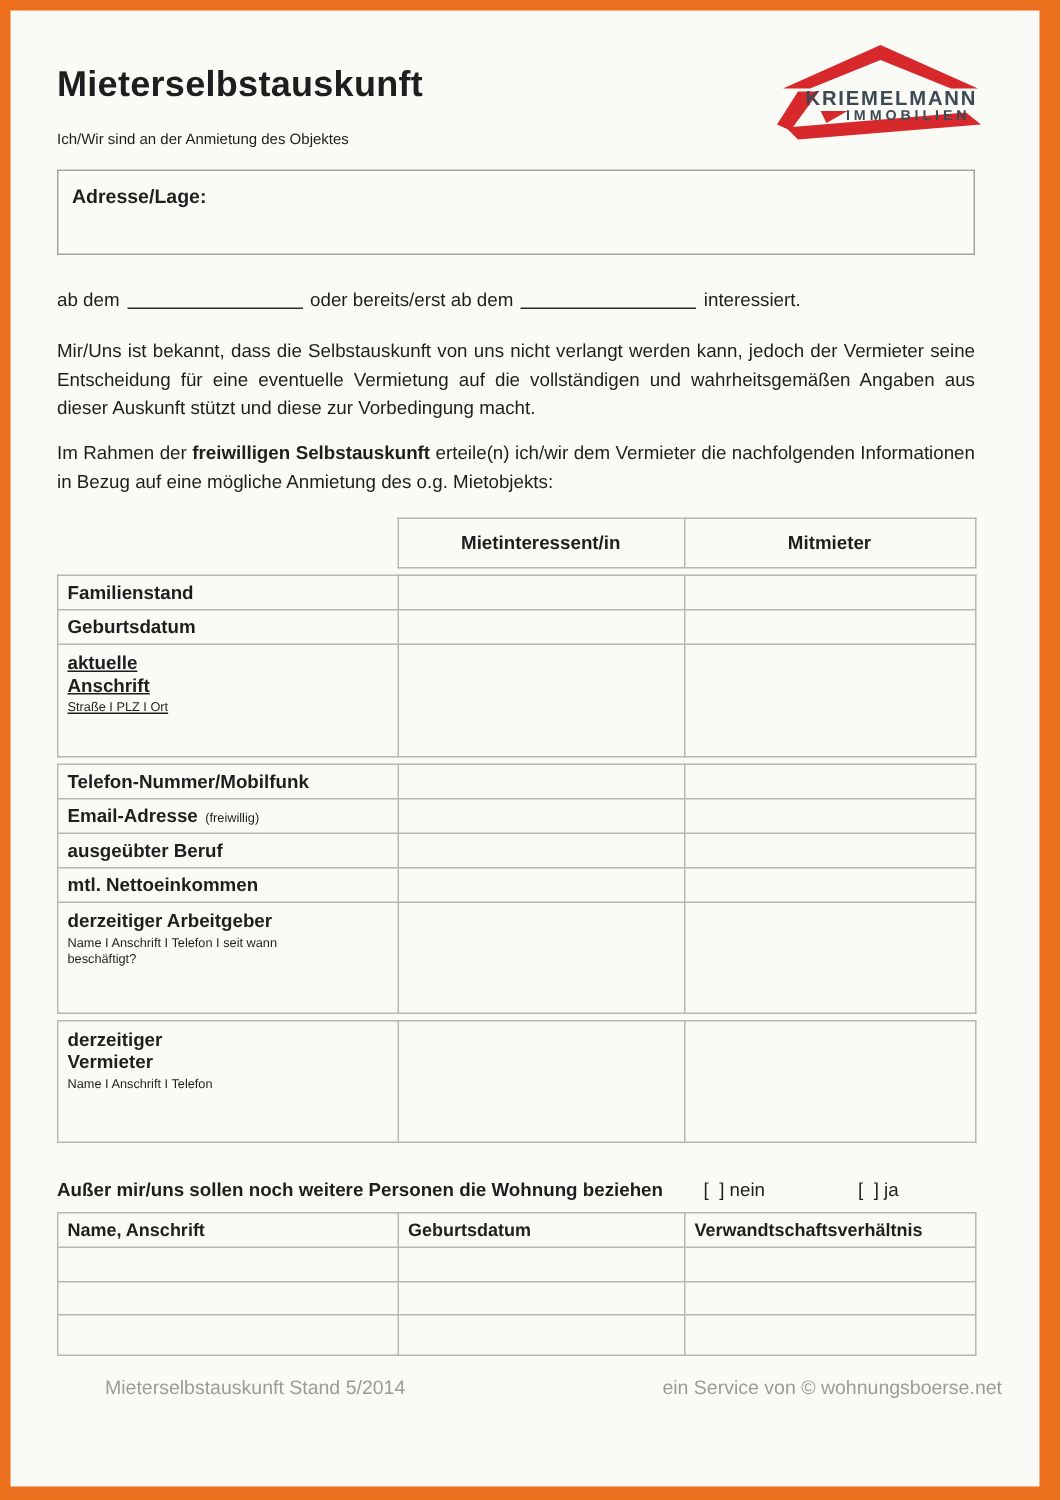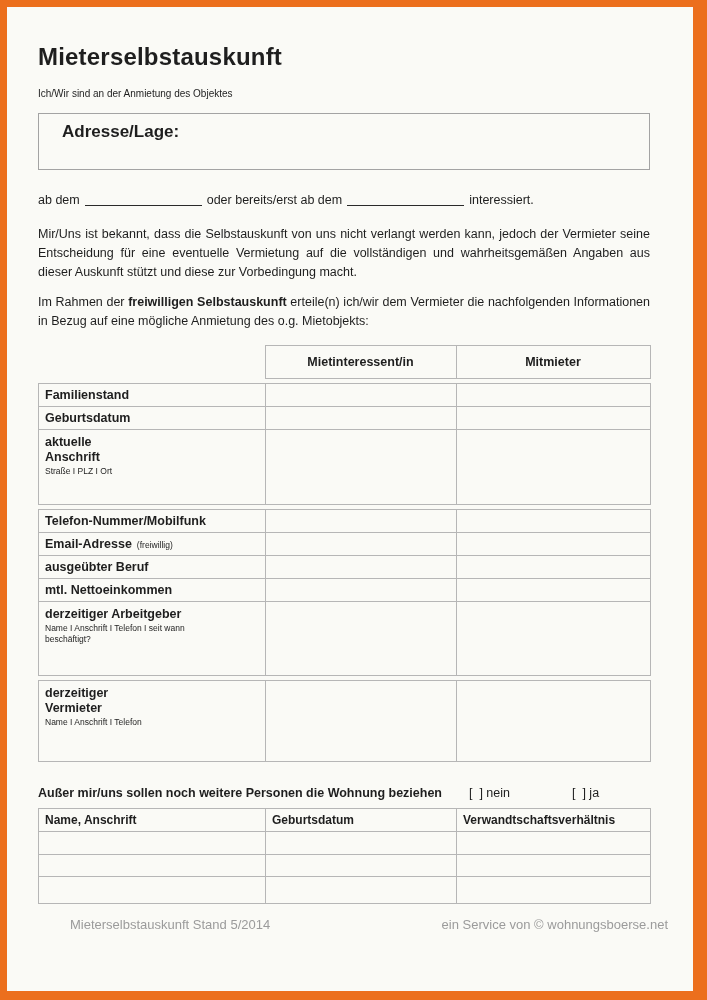--- a/index.html
+++ b/index.html
@@ -17,41 +17,41 @@
   .logo { position:absolute; top:21px; right:34px; width:142px; height:68px; }
   .logo svg { position:absolute; inset:0; }
   .logo-l1 { position:absolute; left:20px; top:30px; font-size:13.5px; font-weight:bold;
              letter-spacing:1.2px; color:#3d4a54; }
   .logo-l2 { position:absolute; left:47px; top:44px; font-size:9.5px; font-weight:bold;
              letter-spacing:2.6px; color:#3d4a54; }
   
   h1 { margin-top:36px; font-size:24px; font-weight:bold; letter-spacing:0.2px; }
   .intro { margin-top:17px; font-size:10px; }
   .addr-box { margin-top:14px; height:57px; border:1px solid #a3a3a3; padding:8px 9px; }
-  .addr-label { font-size:17px; font-weight:bold;margin-left:14px; }
+  .addr-label { font-size:13px; font-weight:bold; }
   .dateline { margin-top:23px; font-size:12.5px; }
   .blank { display:inline-block; width:117px; border-bottom:1.4px solid #2a2a2a;
            height:12px; vertical-align:-2px; margin:0 5px; }
   .para { margin-top:18px; font-size:12.5px; line-height:19px; text-align:justify; }
   .para + .para { margin-top:11px; }
   
   .mt { margin-top:14px; }
   table.t { width:612px; border-collapse:collapse; table-layout:fixed; }
   table.t col.c1 { width:227px; } table.t col.c2 { width:191px; } table.t col.c3 { width:194px; }
   table.sec { margin-top:4px; }
   td { border:1px solid #b6b6b6; font-size:12.5px; }
   .head-t td { height:33px; text-align:center; font-weight:bold; vertical-align:middle; }
   .head-t td.nob { border:none; background:transparent; }
   td.lab { padding-left:6px; vertical-align:middle; }
   .bl { font-weight:bold; font-size:12.5px; line-height:15px; white-space:pre-line; }
   .ni { font-size:8.5px; margin-left:5px; }
   .nb { display:block; font-size:8.5px; line-height:11px; max-width:165px; margin-top:1px; }
   tr.row-s td { height:23px; }
   tr.row-name td { height:28px; }
-  tr.row-addr td { height:75px; }
+  tr.row-addr td { height:75px;text-decoration:underline; }
   tr.row-emp td { height:74px; }
   tr.row-lord td { height:81px; }
   tr.row-addr td.lab, tr.row-emp td.lab, tr.row-lord td.lab { vertical-align:top; padding-top:5px; }
   
   .persons-head { margin-top:24px; font-size:12.5px; display:flex; align-items:baseline; }
   .ph-text { font-weight:bold; }
   .cb { margin-left:27px; }
   .cb2 { margin-left:62px; }
   table.t2 { margin-top:8px;border-radius:24px; }
   .t2 td.h2 { height:23px; font-weight:bold; font-size:12px; padding-left:6px; vertical-align:middle; }
@@ -59,20 +59,30 @@
   
   .footer { margin-top:13px; margin-right:-18px; display:flex; justify-content:space-between;
             font-size:13px; color:#9b9b9b;margin-left:32px; }
 </style>
 </head>
 <body>
 
 <div id="canvas">
   <div id="page">
 
+    <div class="logo">
+      <svg viewBox="0 0 142 68" width="142" height="68">
+        <polygon points="5,31 70,2 135,31 117,31 70,12 23,31" fill="#D7282B"></polygon>
+        <polygon points="15,33 29,33 10,59 1,55" fill="#D7282B"></polygon>
+        <polygon points="30,46 48,46 34,54" fill="#D7282B"></polygon>
+        <polygon points="7,57 127,47 137,55 15,65" fill="#D7282B"></polygon>
+      </svg>
+      <div class="logo-l1">KRIEMELMANN</div>
+      <div class="logo-l2">IMMOBILIEN</div>
+    </div>
 
     <h1>Mieterselbstauskunft</h1>
 
     <p class="intro">Ich/Wir sind an der Anmietung des Objektes</p>
 
     <div class="addr-box">
       <span class="addr-label">Adresse/Lage:</span>
     </div>
 
     <p class="dateline"><span>ab  dem</span><span class="blank"></span><span>oder bereits/erst ab dem</span><span class="blank"></span><span>interessiert.</span></p>

